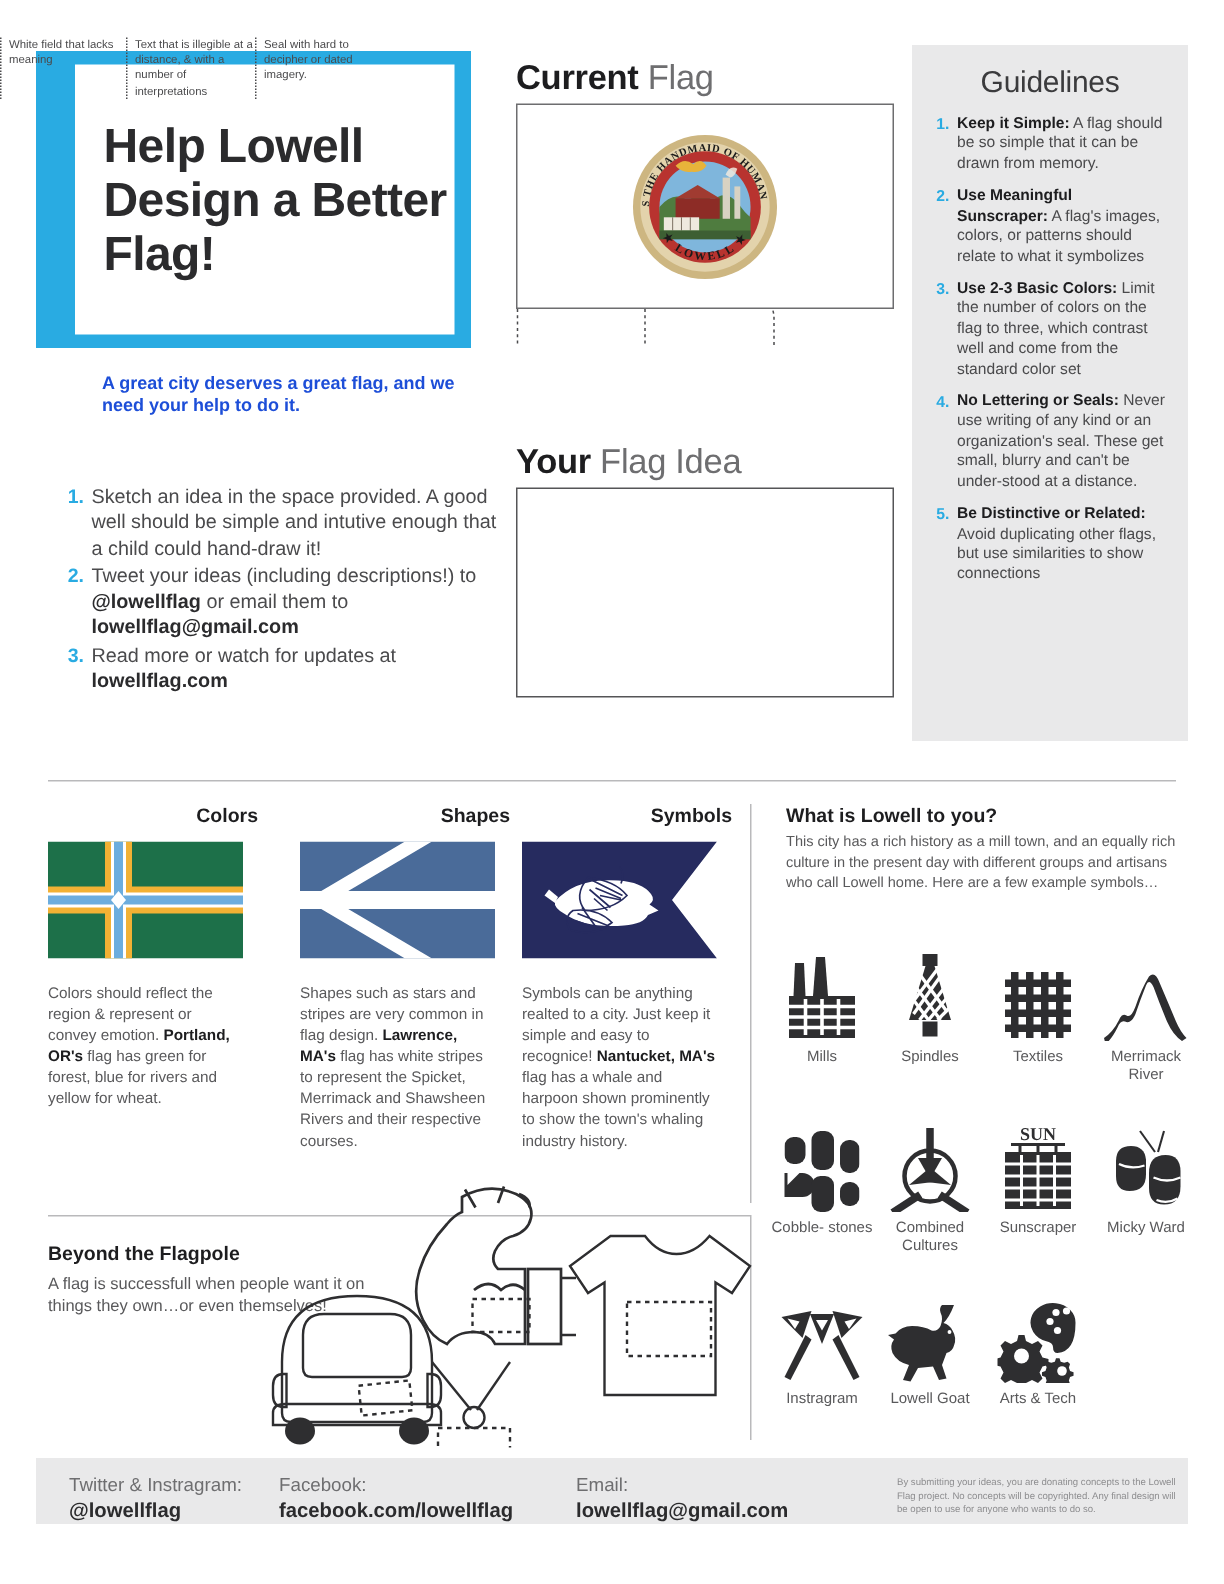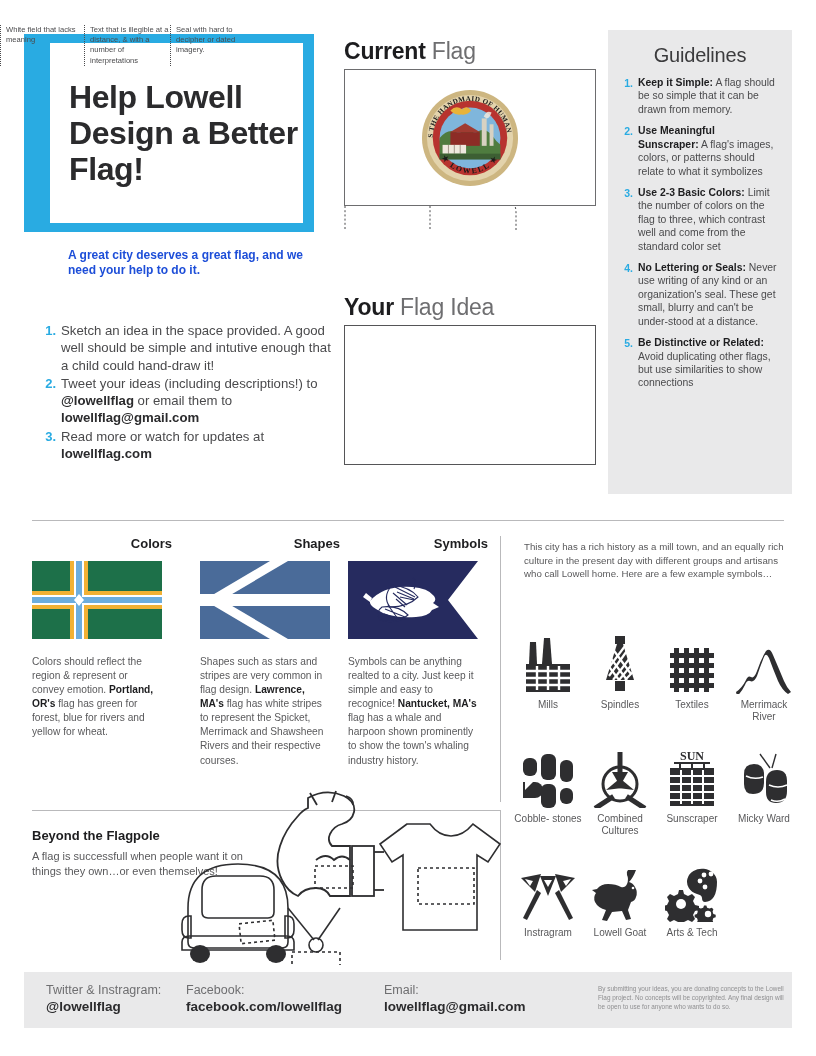--- a/index.html
+++ b/index.html
@@ -143,21 +143,21 @@
   
   .btf { position: absolute; left: 32px; top: 828px; width: 215px; }
   .btf-head { font-size: 13px; font-weight: bold; color: #1d1d1f; }
   .btf-body { font-size: 11px; line-height: 1.4; color: #59595b; margin-top: 6px; }
 
   .illus { position: absolute; left: 160px; top: 790px; width: 345px; height: 175px; }
 
   
   .footer {
     position: absolute; left: 24px; top: 972px;
-    width: 768px; height: 56px; background: #e9e9ea;
+    width: 768px; height: 44px; background: #e9e9ea;
   }
   .f-item { position: absolute; top: 11px; }
   .f-lbl { font-size: 12.5px; color: #6e6e70; line-height: 1.25; }
   .f-val { font-size: 13.5px; font-weight: bold; color: #2b2b2d; line-height: 1.25; }
   .fineprint {
     position: absolute; left: 574px; top: 12px; width: 190px;
     font-size: 6.4px; line-height: 1.42; color: #8e8e90;
   }
 </style>
 </head>
@@ -317,20 +317,21 @@
         <path d="M47 26 l20 10 M49 31 l17 7 M52 36 l14 3 M45 32 l14 12 M48 38 l9 8"></path>
         <path d="M34 46 q16 -2 26 8 q-12 10 -28 5 q-5 -8 2 -13 z"></path>
         <path d="M37 48 l20 8 M36 53 l18 6 M40 44 l10 14"></path>
         <path d="M66 28 q3 -7 -1 -11"></path>
       </g>
     </svg>
     <div class="col-body ex-text">Symbols can be anything realted to a city. Just keep it simple and easy to recognice! <b>Nantucket, MA's</b> flag has a whale and harpoon shown prominently to show the town's whaling industry history.</div>
   </div>
 
   <div class="lowell">
+    <div class="lowell-head">What is Lowell to you?</div>
     <div class="lowell-body">This city has a rich history as a mill town, and an equally rich culture in the present day with different groups and artisans who call Lowell home. Here are a few example symbols…</div>
   </div>
 
   <div class="sym-grid">
 
     <div class="sym-cell">
       <div class="sym-ico">
           <svg width="52" height="56" viewBox="0 0 52 56">
         <g fill="#2e2e30">
           <polygon points="8,4 14,4 15,26 7,26"></polygon>

